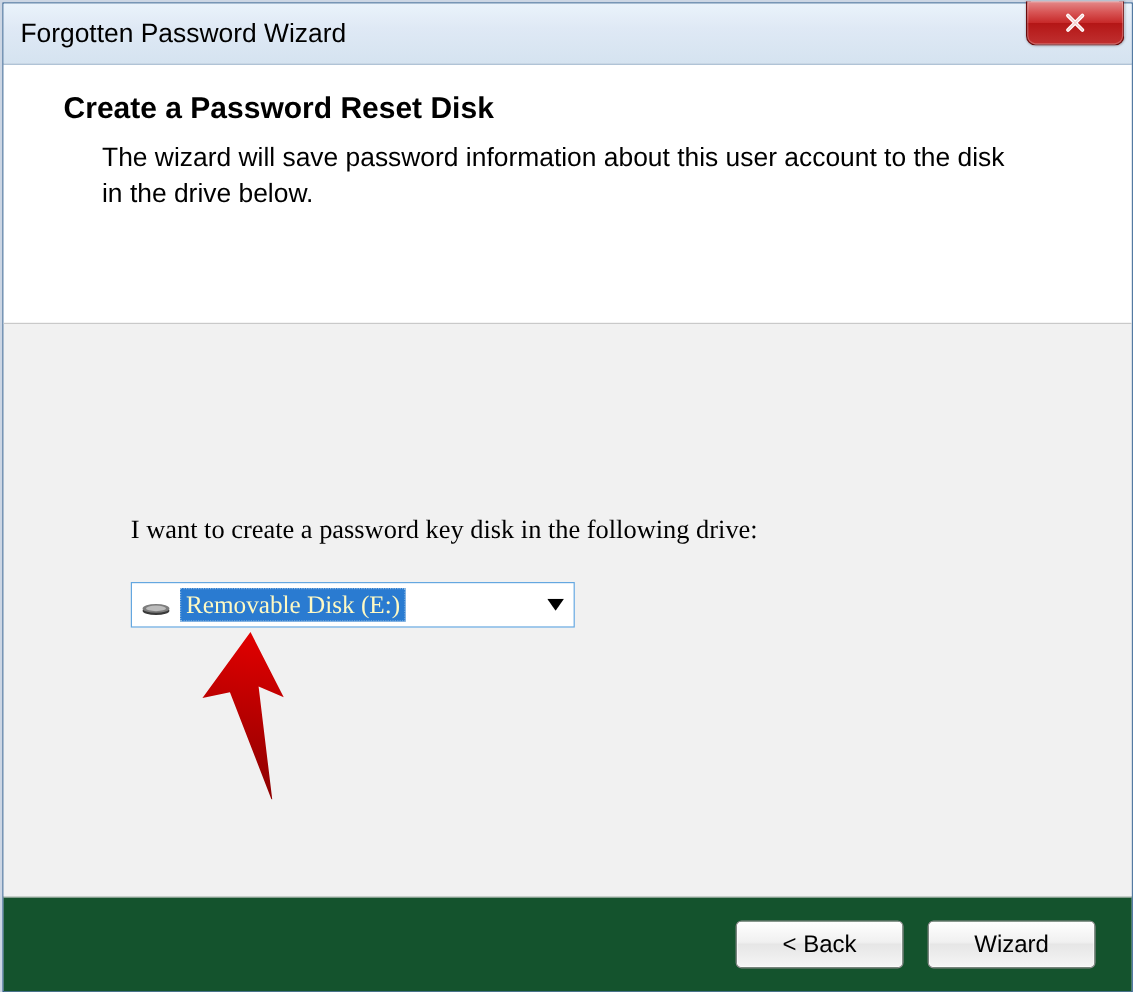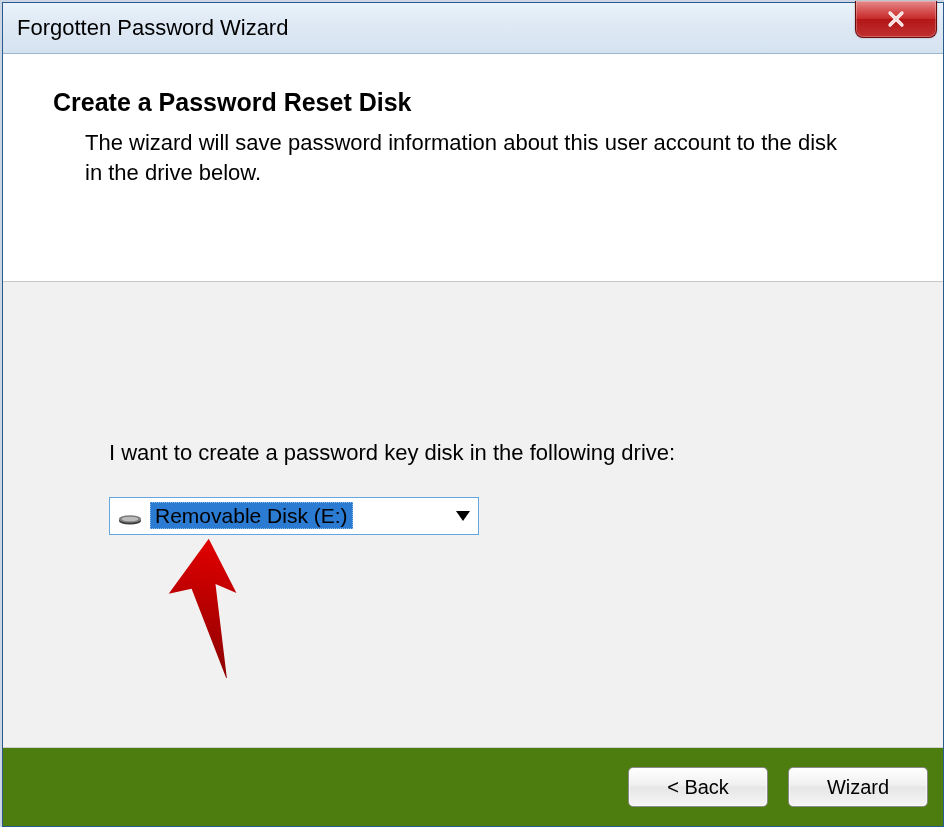--- a/index.html
+++ b/index.html
@@ -67,35 +67,36 @@
 
   .header-area {
     background: #ffffff;
     padding: 22px 36px 94px 36px;
     border-bottom: 1px solid #c9c9c9;
   }
 
   .header-title {
     font-weight: bold;
     font-size: 25px;
-    margin: 12px 0 6px 14px;
+    margin: 0 0 6px 14px;
   }
 
   .header-desc {
     margin: 11px 0 0 46px;
     font-size: 22px;
     line-height: 1.35;
     max-width: 770px;
   }
 
   .body-area {
     flex: 1;
     background: #f1f1f1;
     padding: 0 36px;
     position: relative;
+    font-family: Liberation Serif, serif;
   }
 
   .prompt-label {
     position: absolute;
     left: 106px;
     top: 158px;
     font-size: 22px;
   }
 
   .drive-combo {
@@ -118,46 +119,46 @@
     display: flex;
     align-items: flex-end;
     justify-content: center;
   }
   .drive-icon svg { display:block; }
   .drive-label-wrap {
     flex: 0 0 auto;
   }
   .drive-label {
     background: #2a7bd1;
-    color: #000000;
+    color: #fef9c3;
     padding: 1px 4px;
     font-size: 21px;
     border: 1px dotted #8fb9e0;
   }
   .combo-spacer { flex:1; }
   .combo-arrow {
     width: 30px;
     display: flex;
     align-items: center;
     justify-content: center;
   }
   .combo-arrow svg {
     width: 14px;
     height: 10px;
     display: block;
   }
 
   .button-bar {
     height: 78px;
-    background: #4d7c0f;
+    background: #14532d;
     border-top: 1px solid #d0d0d0;
     display: flex;
     align-items: center;
     justify-content: flex-end;
-    padding-right: 15px;
+    padding-right: 30px;
     gap: 20px;
   }
 
   .wiz-btn {
     width: 140px;
     height: 40px;
     border-radius: 5px;
     font-size: 20px;
     font-family: inherit;
     color: #000;

